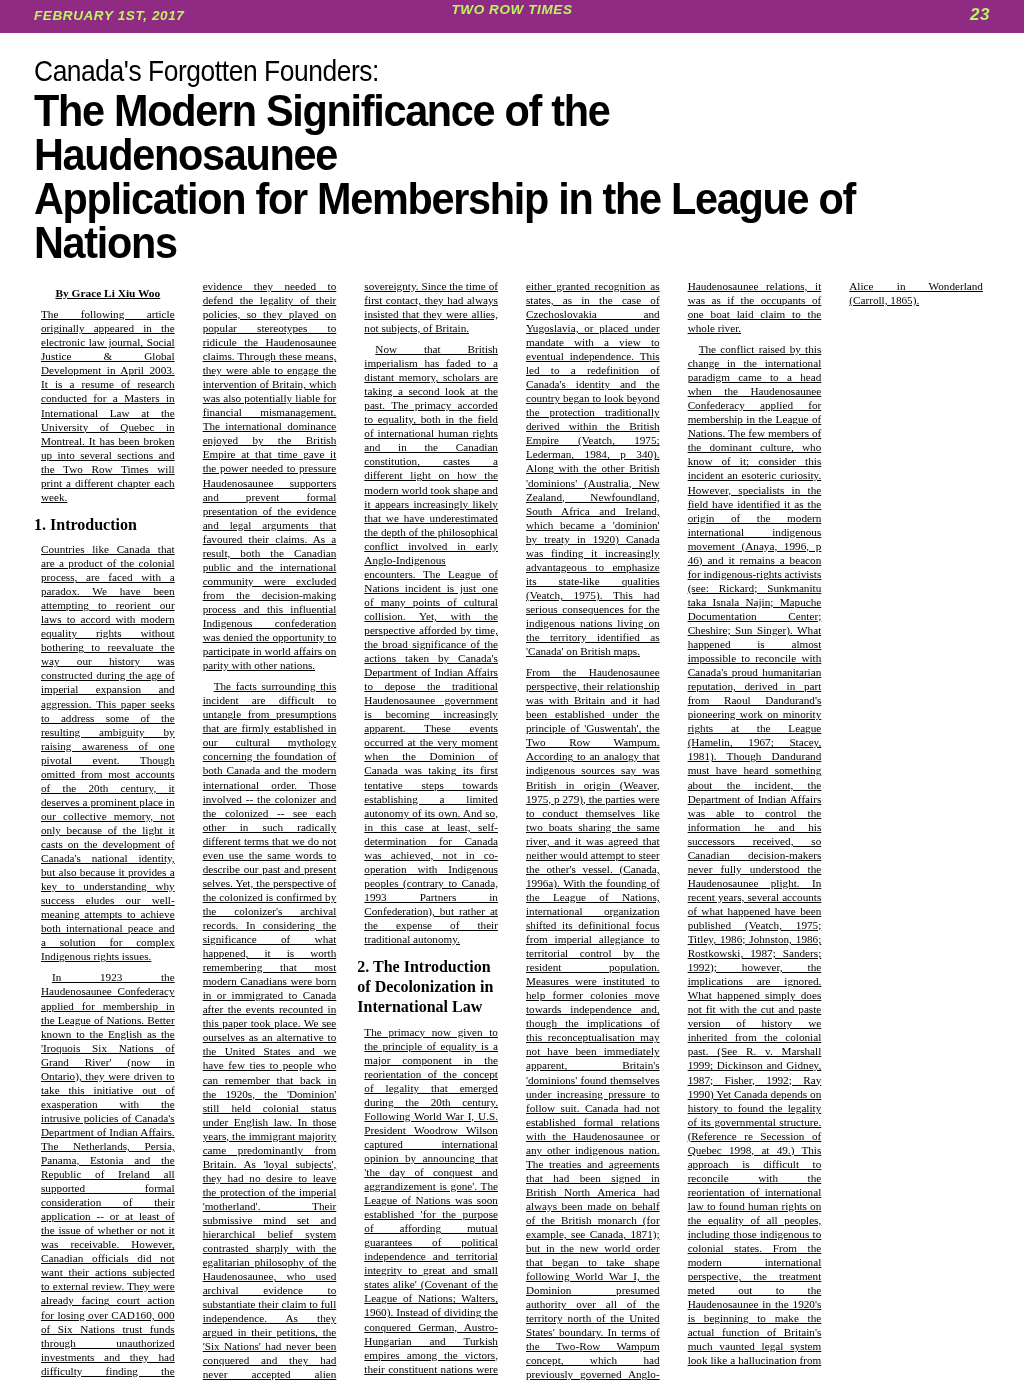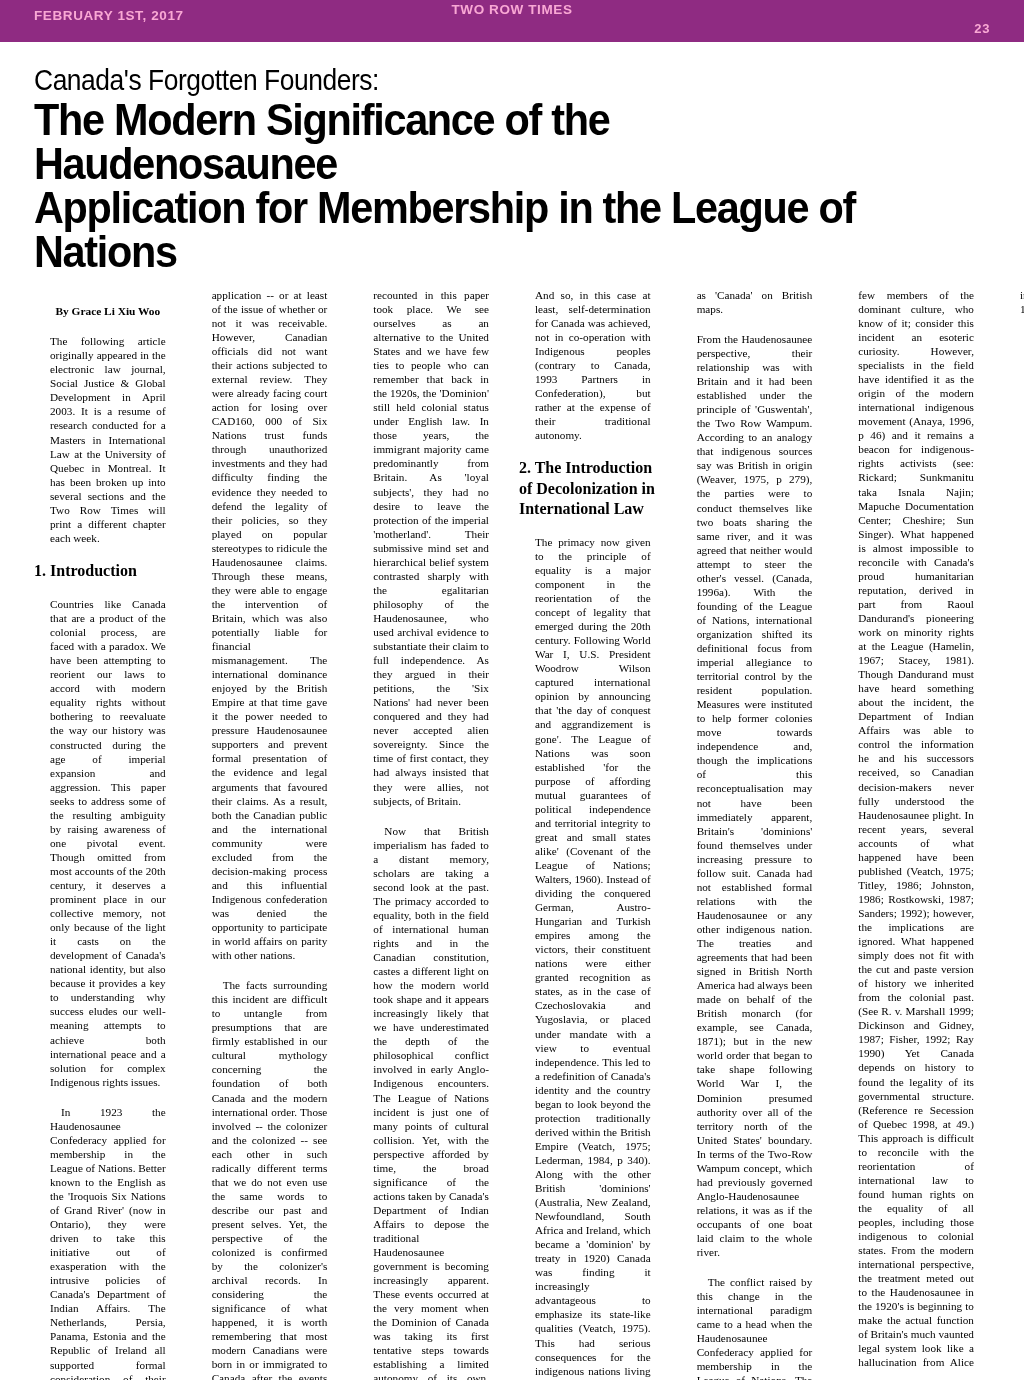--- a/index.html
+++ b/index.html
@@ -14,44 +14,45 @@
   }
   .page {
     position: relative;
     width: 1024px;
     height: 1380px;
     padding: 0;
   }
   
   .topbar {
     position: relative;
-    height: 42px;
+    height: 33px;
     background: #8f2b82;
-    color: #f9a8d4;
+    color: #bef264;
     font-family: "Liberation Sans", sans-serif;
     font-weight: bold;
     font-size: 13.5px;
     letter-spacing: 0.6px;
+    font-style: italic;
   }
   .topbar .date {
     position: absolute;
     left: 34px;
     top: 8px;
   }
   .topbar .pubname {
     position: absolute;
     left: 0; right: 0;
     top: 2px;
     text-align: center;
   }
   .topbar .pageno {
     position: absolute;
     right: 34px;
-    top: 21px;
-    font-size: 13px;
+    top: 5px;
+    font-size: 17px;
   }
   
   .headline-wrap {
     padding: 22px 27px 0 34px;
   }
   .kicker {
     font-family: "Liberation Sans", sans-serif;
     font-size: 30px;
     font-weight: normal;
     letter-spacing: -0.5px;
@@ -85,22 +86,23 @@
     hyphens: auto;
   }
   .byline {
     font-family: "Liberation Serif", serif;
     font-weight: bold;
     font-size: 11.4px;
     text-align: center;
     margin: 0 0 11px 0;
   }
   .columns p {
-    margin: 16px;
+    margin: 7px;
     text-indent: 0;
+    text-decoration: underline;
   }
   .columns p.indent { text-indent: 11px; }
   .columns h3 {
     font-size: 16px;
     font-weight: bold;
     margin: 11px 0 0 0;
     line-height: 1.26;
     text-align: left;
   }
   .columns h3.first { margin-top: 11px; }

